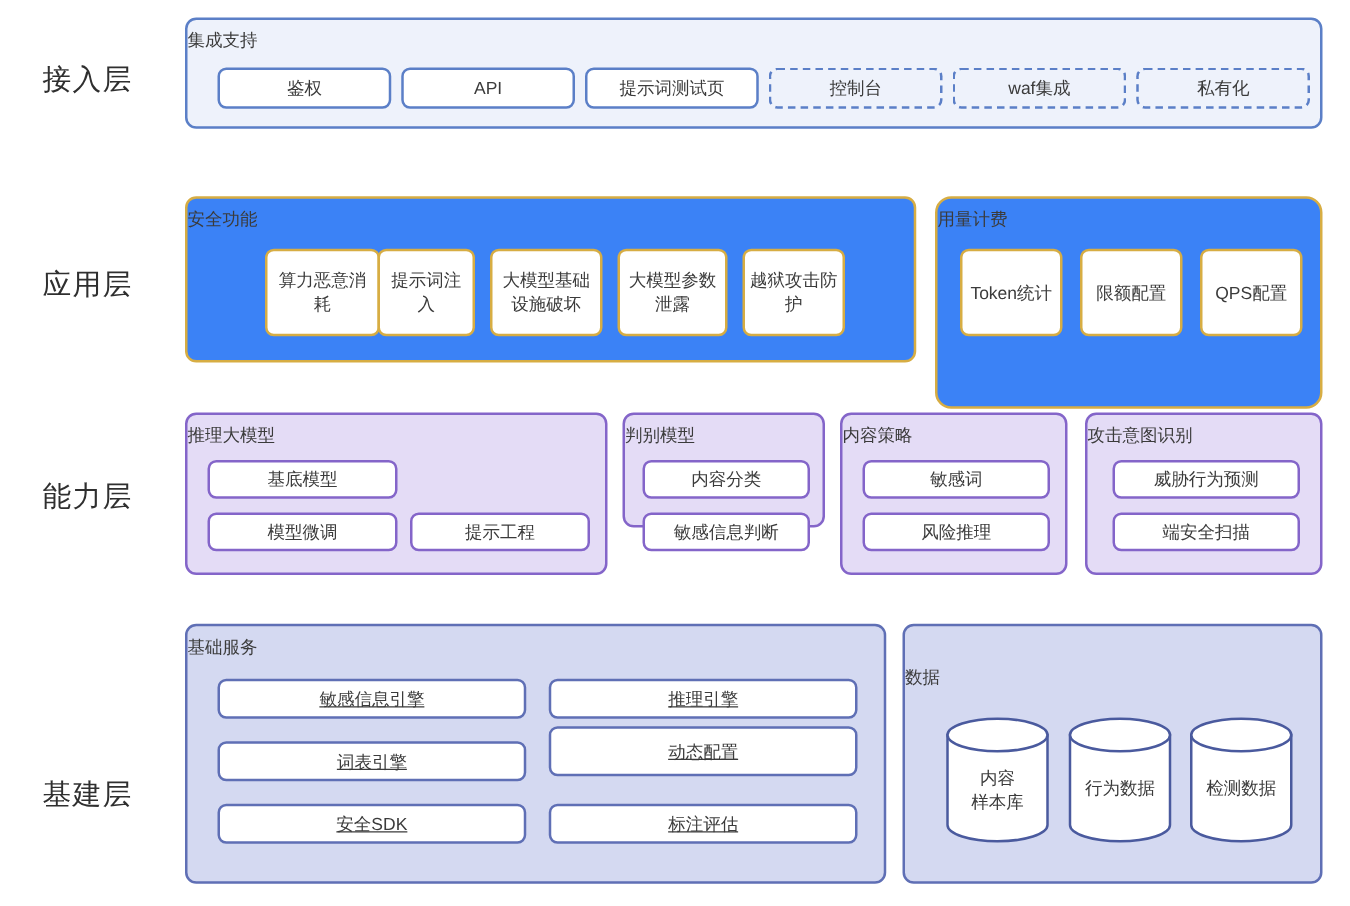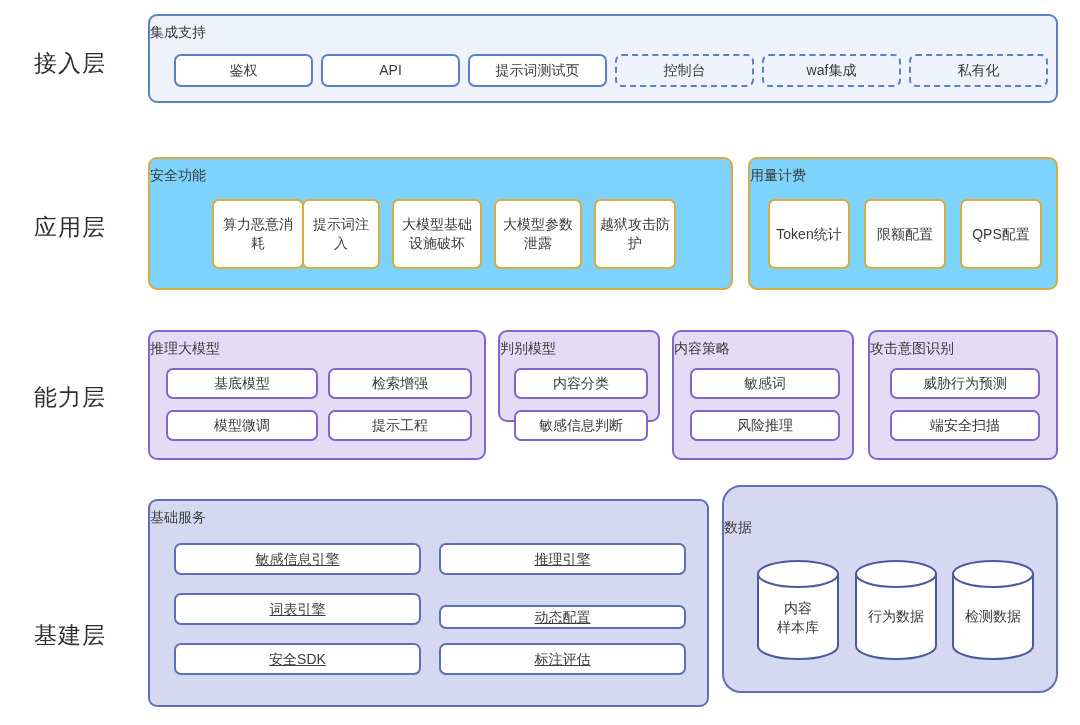--- a/index.html
+++ b/index.html
@@ -66,21 +66,21 @@
     background: transparent;
     border-style: dashed;
     border-width: 2px;
   }
 
   
   .pal-blue  { background: #eef2fb; border-color: #5b7fc7; }
   .pal-blue  .node { border-color: #5b7fc7; }
   .pal-blue  .node.dashed { border-color: #5b7fc7; }
 
-  .pal-yellow { background: #7dd3fc; border-color: #d7ad43; }
+  .pal-yellow { background: #3b82f6; border-color: #d7ad43; }
   .pal-yellow .node { border-color: #d7ad43; }
 
   .pal-purple { background: #e4dcf6; border-color: #8465c9; }
   .pal-purple .node { border-color: #8465c9; }
 
   .pal-lav   { background: #d4d9f1; border-color: #5f6fb5; }
   .pal-lav   .node { border-color: #5f6fb5; text-decoration: underline; }
 
   
   .cylinder {
@@ -120,35 +120,34 @@
   <div class="group pal-yellow" style="left:148px; top:157px; width:585px; height:133px;">
     <div class="group-title">安全功能</div>
 
     <div class="node" style="left:62px; top:40px; width:92px; height:70px;">算力恶意消耗</div>
     <div class="node" style="left:152px; top:40px; width:78px; height:70px;">提示词注入</div>
     <div class="node" style="left:242px; top:40px; width:90px; height:70px;">大模型基础设施破坏</div>
     <div class="node" style="left:344px; top:40px; width:88px; height:70px;">大模型参数泄露</div>
     <div class="node" style="left:444px; top:40px; width:82px; height:70px;">越狱攻击防护</div>
   </div>
 
-  <div class="group pal-yellow" style="left:748px; top:157px; width:310px; height:133px;">
+  <div class="group pal-yellow" style="left:748px; top:157px; width:310px; height:170px;border-radius:13px;">
     <div class="group-title">用量计费</div>
 
     <div class="node" style="left:18px; top:40px; width:82px; height:70px;">Token统计</div>
     <div class="node" style="left:114px; top:40px; width:82px; height:70px;">限额配置</div>
     <div class="node" style="left:210px; top:40px; width:82px; height:70px;">QPS配置</div>
   </div>
 
   <div class="layer-label" style="top:382px;">能力层</div>
 
   <div class="group pal-purple" style="left:148px; top:330px; width:338px; height:130px;">
     <div class="group-title">推理大模型</div>
 
     <div class="node" style="left:16px; top:36px; width:152px; height:31px;">基底模型</div>
-    <div class="node" style="left:178px; top:36px; width:144px; height:31px;">检索增强</div>
     <div class="node" style="left:16px; top:78px; width:152px; height:31px;">模型微调</div>
     <div class="node" style="left:178px; top:78px; width:144px; height:31px;">提示工程</div>
   </div>
 
   <div class="group pal-purple" style="left:498px; top:330px; width:162px; height:92px;">
     <div class="group-title">判别模型</div>
 
     <div class="node" style="left:14px; top:36px; width:134px; height:31px;">内容分类</div>
     <div class="node" style="left:14px; top:78px; width:134px; height:31px;">敏感信息判断</div>
   </div>
@@ -168,26 +167,26 @@
   </div>
 
   <div class="layer-label" style="top:620px;">基建层</div>
 
   <div class="group pal-lav" style="left:148px; top:499px; width:561px; height:208px;">
     <div class="group-title">基础服务</div>
 
     <div class="node" style="left:24px; top:42px; width:247px; height:32px;">敏感信息引擎</div>
     <div class="node" style="left:289px; top:42px; width:247px; height:32px;">推理引擎</div>
     <div class="node" style="left:24px; top:92px; width:247px; height:32px;">词表引擎</div>
-    <div class="node" style="left:289px; top:104px; width:247px; height:24px;">动态配置</div>
+    <div class="node" style="left:289px; top:80px; width:247px; height:40px;">动态配置</div>
     <div class="node" style="left:24px; top:142px; width:247px; height:32px;">安全SDK</div>
     <div class="node" style="left:289px; top:142px; width:247px; height:32px;">标注评估</div>
   </div>
 
-  <div class="group pal-lav" style="left:722px; top:485px; width:336px; height:208px;border-radius:19px;">
+  <div class="group pal-lav" style="left:722px; top:499px; width:336px; height:208px;">
     <div class="group-title" style="top:32px;">数据</div>
 
     <div class="cylinder" style="left:32px; top:72px; width:84px; height:102px;">
       <svg class="cyl-svg" width="84" height="102" viewBox="0 0 84 102" xmlns="http://www.w3.org/2000/svg">
         <path d="M2 15 L2 87 A40 13 0 0 0 82 87 L82 15 Z" fill="#ffffff" stroke="#4a5a9e" stroke-width="2"></path>
         <ellipse cx="42" cy="15" rx="40" ry="13" fill="#ffffff" stroke="#4a5a9e" stroke-width="2"></ellipse>
       </svg>
       <div class="cyl-label" style="top:40px;">内容
 样本库</div>
     </div>

